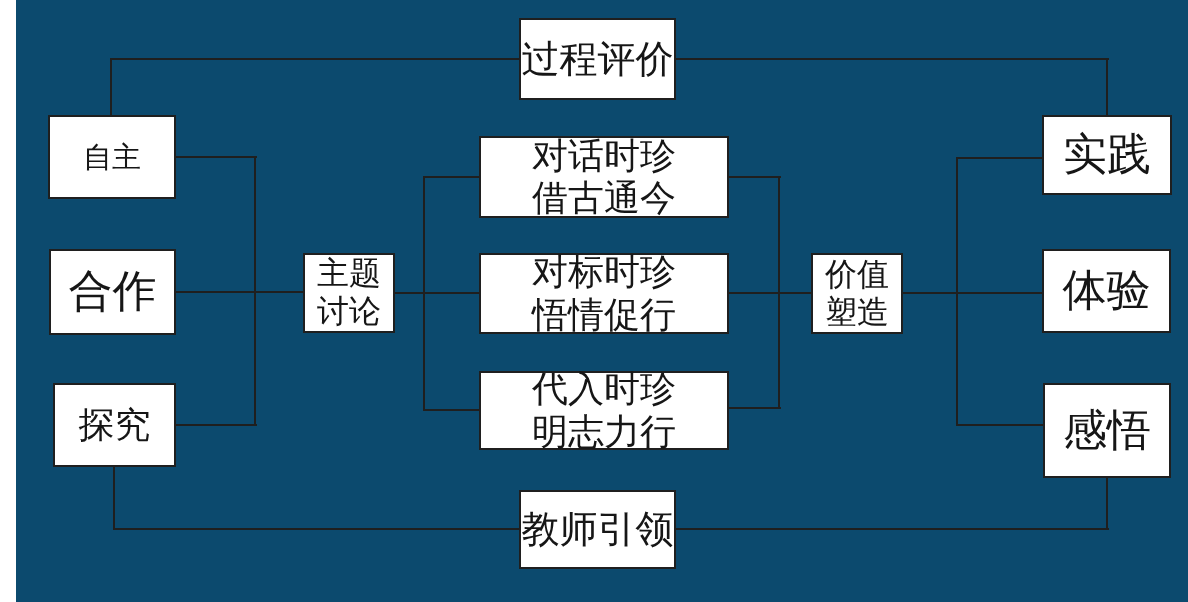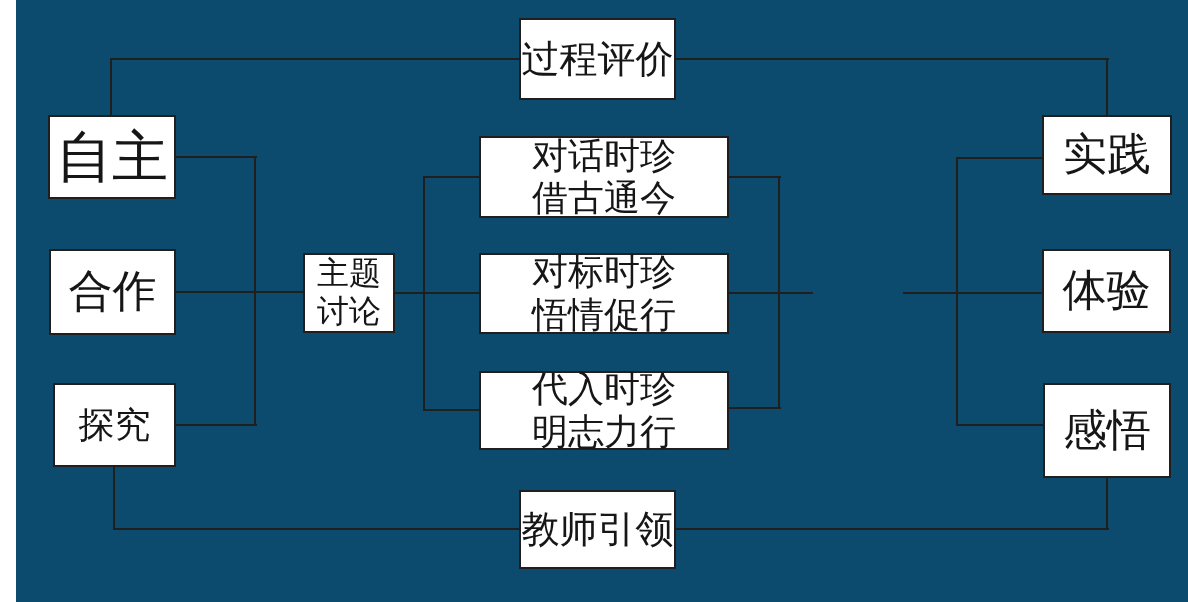--- a/index.html
+++ b/index.html
@@ -54,28 +54,30 @@
     <div class="connector" style="background: rgb(31, 31, 31); left: 713px; top: 407px; width: 52px; height: 2px;"></div>
     <div class="connector" style="background: rgb(31, 31, 31); left: 887px; top: 292px; width: 141px; height: 2px;"></div>
     <div class="connector" style="background: rgb(31, 31, 31); left: 940px; top: 157px; width: 2px; height: 269px;"></div>
     <div class="connector" style="background: rgb(31, 31, 31); left: 941px; top: 157px; width: 87px; height: 2px;"></div>
     <div class="connector" style="background: rgb(31, 31, 31); left: 941px; top: 424px; width: 88px; height: 2px;"></div>
     <div class="connector" style="background: rgb(31, 31, 31); left: 97px; top: 466px; width: 2px; height: 64px;"></div>
     <div class="connector" style="background: rgb(31, 31, 31); left: 98px; top: 528px; width: 407px; height: 2px;"></div>
     <div class="connector" style="background: rgb(31, 31, 31); left: 660px; top: 528px; width: 433px; height: 2px;"></div>
     <div class="connector" style="background: rgb(31, 31, 31); left: 1090px; top: 466px; width: 2px; height: 64px;"></div>
     <div class="node" style="left: 503px; top: 18px; width: 157px; height: 82px; font-size: 38px; border-color: rgb(31, 31, 31); color: rgb(22, 22, 22);"><span>过程评价</span></div>
-    <div class="node" style="left: 32px; top: 115px; width: 128px; height: 84px; font-size: 56px; border-color: rgb(31, 31, 31); color: rgb(22, 22, 22);"><span>自主</span></div>
+    <div class="node" style="left: 32px; top: 115px; width: 128px; height: 84px; font-size: 29px; border-color: rgb(31, 31, 31); color: rgb(22, 22, 22);"><span>自主</span></div>
     <div class="node" style="left: 33px; top: 249px; width: 127px; height: 86px; font-size: 44px; border-color: rgb(31, 31, 31); color: rgb(22, 22, 22);"><span>合作</span></div>
     <div class="node" style="left: 37px; top: 383px; width: 123px; height: 84px; font-size: 36px; border-color: rgb(31, 31, 31); color: rgb(22, 22, 22);"><span>探究</span></div>
     <div class="node" style="left: 287px; top: 253px; width: 92px; height: 80px; font-size: 32px; border-color: rgb(31, 31, 31); color: rgb(22, 22, 22);"><span>主题
 讨论</span></div>
     <div class="node" style="left: 463px; top: 253px; width: 250px; height: 81px; font-size: 36px; border-color: rgb(31, 31, 31); color: rgb(22, 22, 22);"><span>对标时珍
 悟情促行</span></div>
     <div class="node" style="left: 463px; top: 136px; width: 250px; height: 82px; font-size: 36px; border-color: rgb(31, 31, 31); color: rgb(22, 22, 22);"><span>对话时珍
 借古通今</span></div>
     <div class="node" style="left: 463px; top: 371px; width: 250px; height: 79px; font-size: 36px; border-color: rgb(31, 31, 31); color: rgb(22, 22, 22);"><span>代入时珍
 明志力行</span></div>
+    <div class="node" style="left: 795px; top: 253px; width: 92px; height: 81px; font-size: 32px; border-color: rgb(31, 31, 31); color: rgb(22, 22, 22);"><span>价值
+塑造</span></div>
     <div class="node" style="left: 1026px; top: 115px; width: 130px; height: 80px; font-size: 44px; border-color: rgb(31, 31, 31); color: rgb(22, 22, 22);"><span>实践</span></div>
     <div class="node" style="left: 1026px; top: 249px; width: 129px; height: 84px; font-size: 44px; border-color: rgb(31, 31, 31); color: rgb(22, 22, 22);"><span>体验</span></div>
     <div class="node" style="left: 1027px; top: 383px; width: 128px; height: 95px; font-size: 44px; border-color: rgb(31, 31, 31); color: rgb(22, 22, 22);"><span>感悟</span></div>
     <div class="node" style="left: 503px; top: 490px; width: 157px; height: 79px; font-size: 38px; border-color: rgb(31, 31, 31); color: rgb(22, 22, 22);"><span>教师引领</span></div>
   </div>
 
 </body></html>

